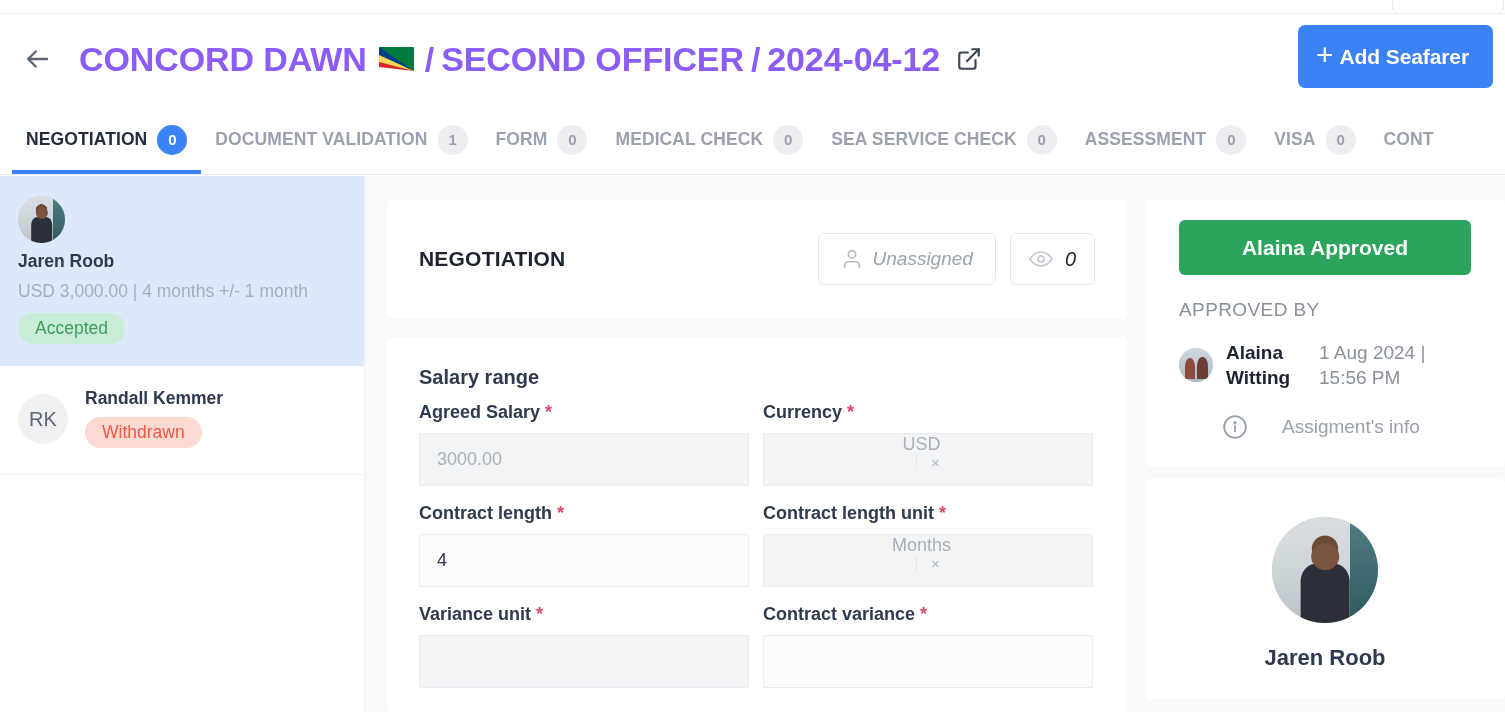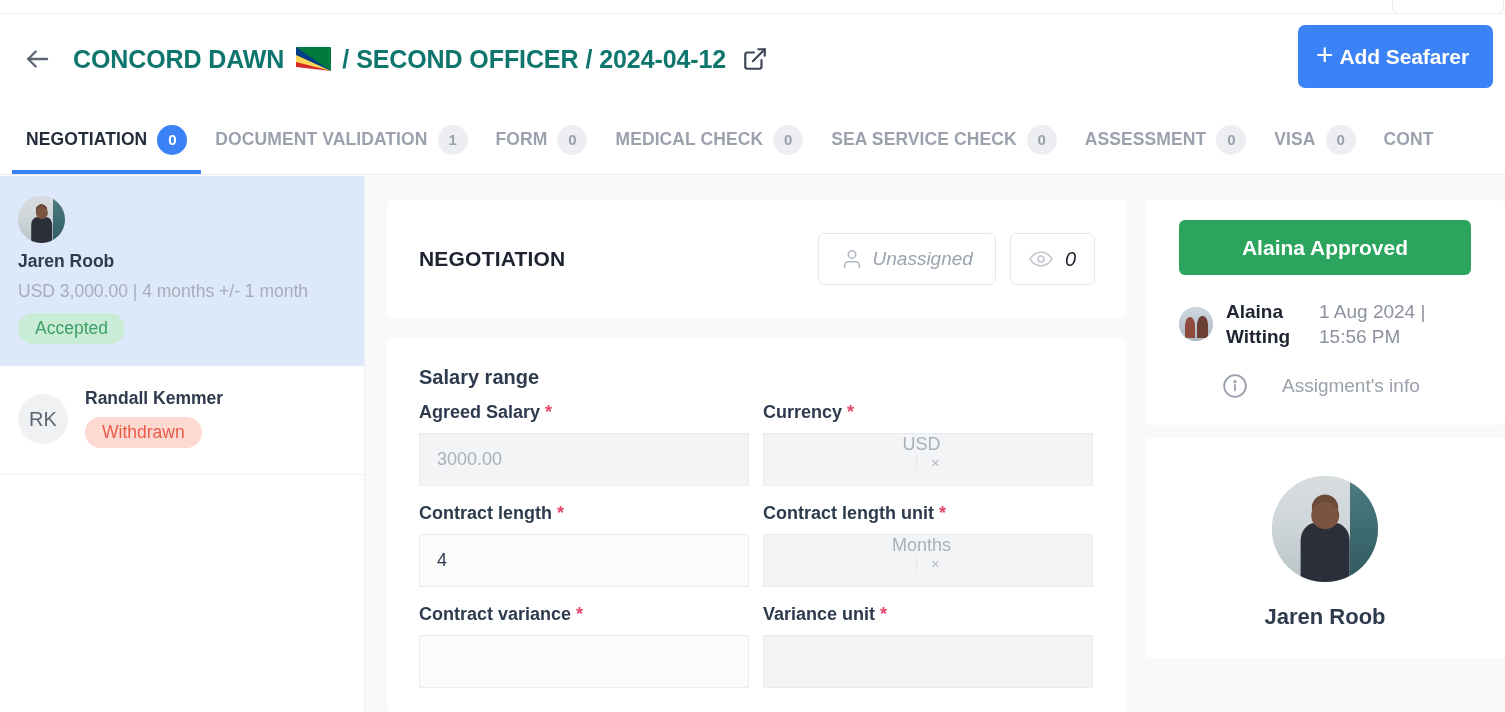--- a/index.html
+++ b/index.html
@@ -43,25 +43,25 @@
     margin-left: 18px;
     width: 38px; height: 38px;
     display: flex; align-items: center; justify-content: center;
     cursor: pointer;
   }
   .back-btn svg { display: block; }
 
   .crumb {
     display: flex;
     align-items: center;
-    margin-left: 17px;
-    font-size: 25px;
+    margin-left: 23px;
+    font-size: 34px;
     font-weight: 600;
     letter-spacing: -0.1px;
-    color: #0f766e;
+    color: #8b5cf6;
     white-space: nowrap;
   }
   .crumb .sep { margin: 0 7px; font-weight: 600; }
   .crumb .vessel { }
   .crumb .rank  { }
   .crumb .date  { }
 
   
   .flag {
     width: 35px; height: 24px;
@@ -620,41 +620,42 @@
             </div>
           </div>
           <div class="field">
             <label class="flabel"><span>Contract length unit</span> <span class="req">*</span></label>
             <div class="inp select">
               <span class="chipval">Months</span>
               <span class="chipx">×</span>
             </div>
           </div>
           <div class="field">
+            <label class="flabel"><span>Variance unit</span> <span class="req">*</span></label>
+            <div class="inp select">
+              <span class="chipval"></span>
+            </div>
+          </div>
+          <div class="field">
             <label class="flabel"><span>Contract variance</span> <span class="req">*</span></label>
             <div class="inp white">
               <span></span>
             </div>
           </div>
-          <div class="field">
-            <label class="flabel"><span>Variance unit</span> <span class="req">*</span></label>
-            <div class="inp select">
-              <span class="chipval"></span>
-            </div>
-          </div>
         </div>
     </div>
 
   </div>
 
   <div class="right">
 
     <div class="rcard approve">
       <button class="stage-approved">Alaina Approved</button>
 
+      <div class="approved-by">APPROVED BY</div>
 
       <div class="approver">
         <div class="ava">
             <div class="ph-alaina"></div>
           </div>
         <div class="nm">Alaina Witting</div>
         <div class="dt">1 Aug 2024 | 15:56 PM</div>
       </div>
 
       <div class="assign-info">

